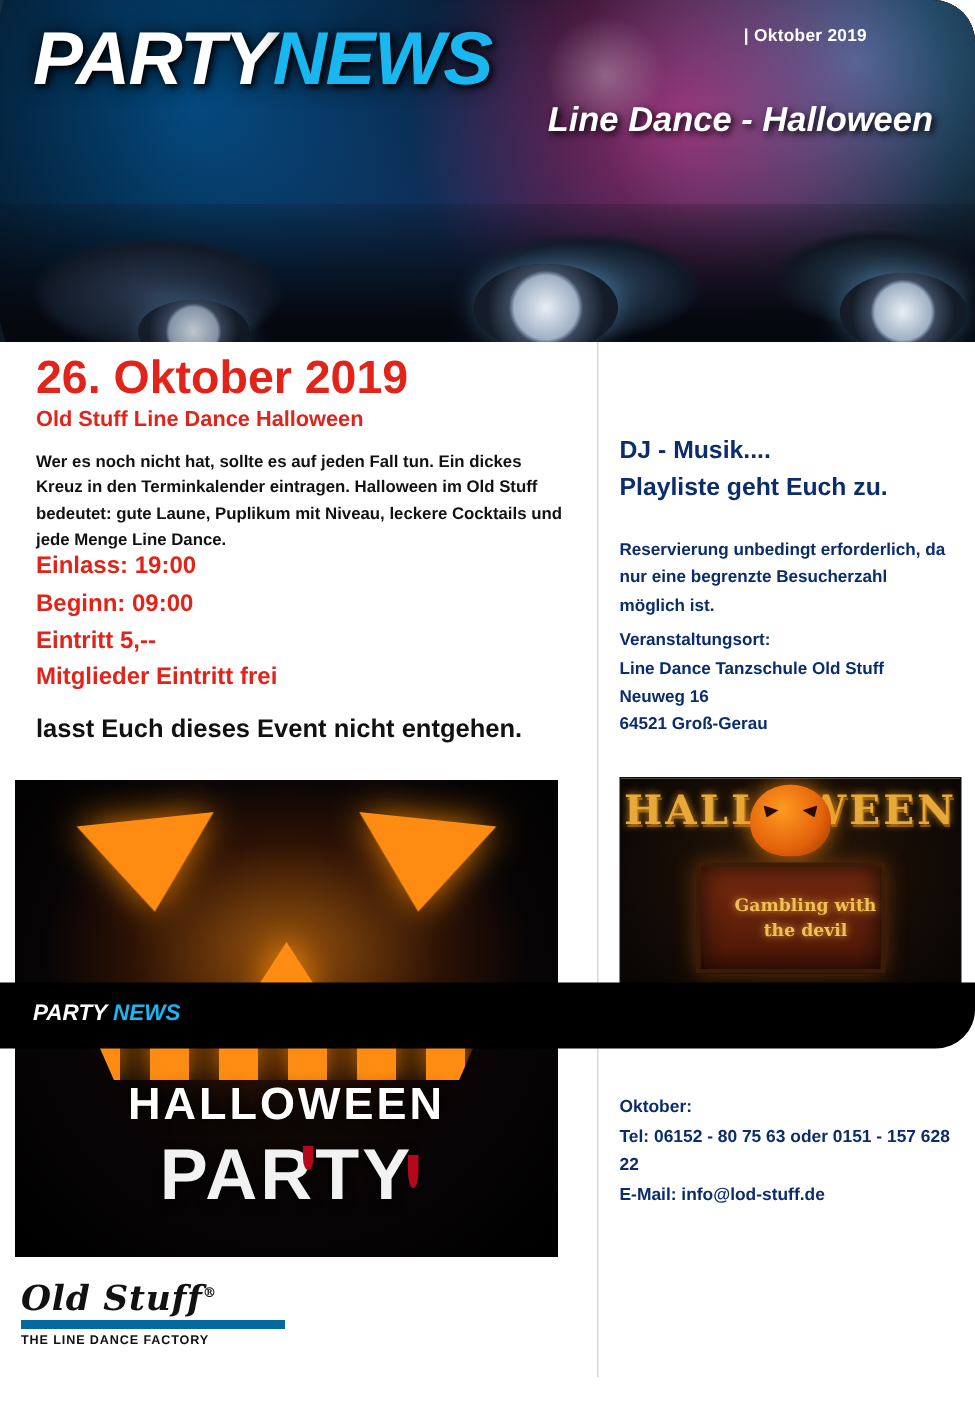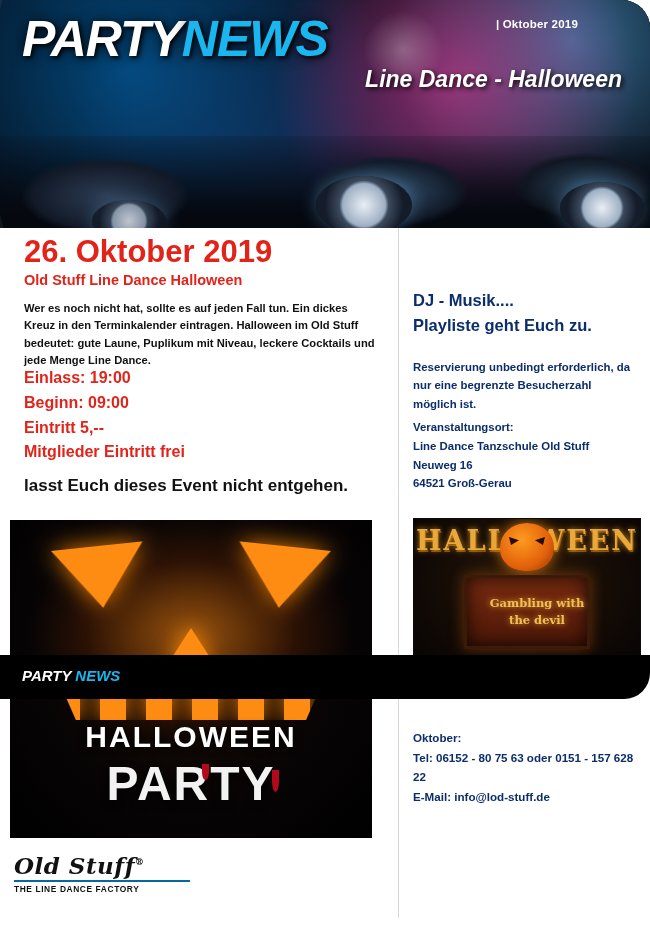--- a/index.html
+++ b/index.html
@@ -227,21 +227,21 @@
     font-weight: bold;
     font-style: italic;
     color: #111111;
     letter-spacing: .5px;
   }
   .logo-sub {
     font-size: 8.4px;
     font-weight: bold;
     letter-spacing: .6px;
     color: #111111;
-    border-top: 2px solid #0369a1;
+    border-top: 6px solid #0369a1;
     padding-top: 2px;
     margin-top: 1px;
   }
   .logo-note { font-size: 9px; vertical-align: super; }
 
   
   .right-col {
     position: absolute;
     left: 398px; top: 228px;
     width: 252px; height: 690px;

